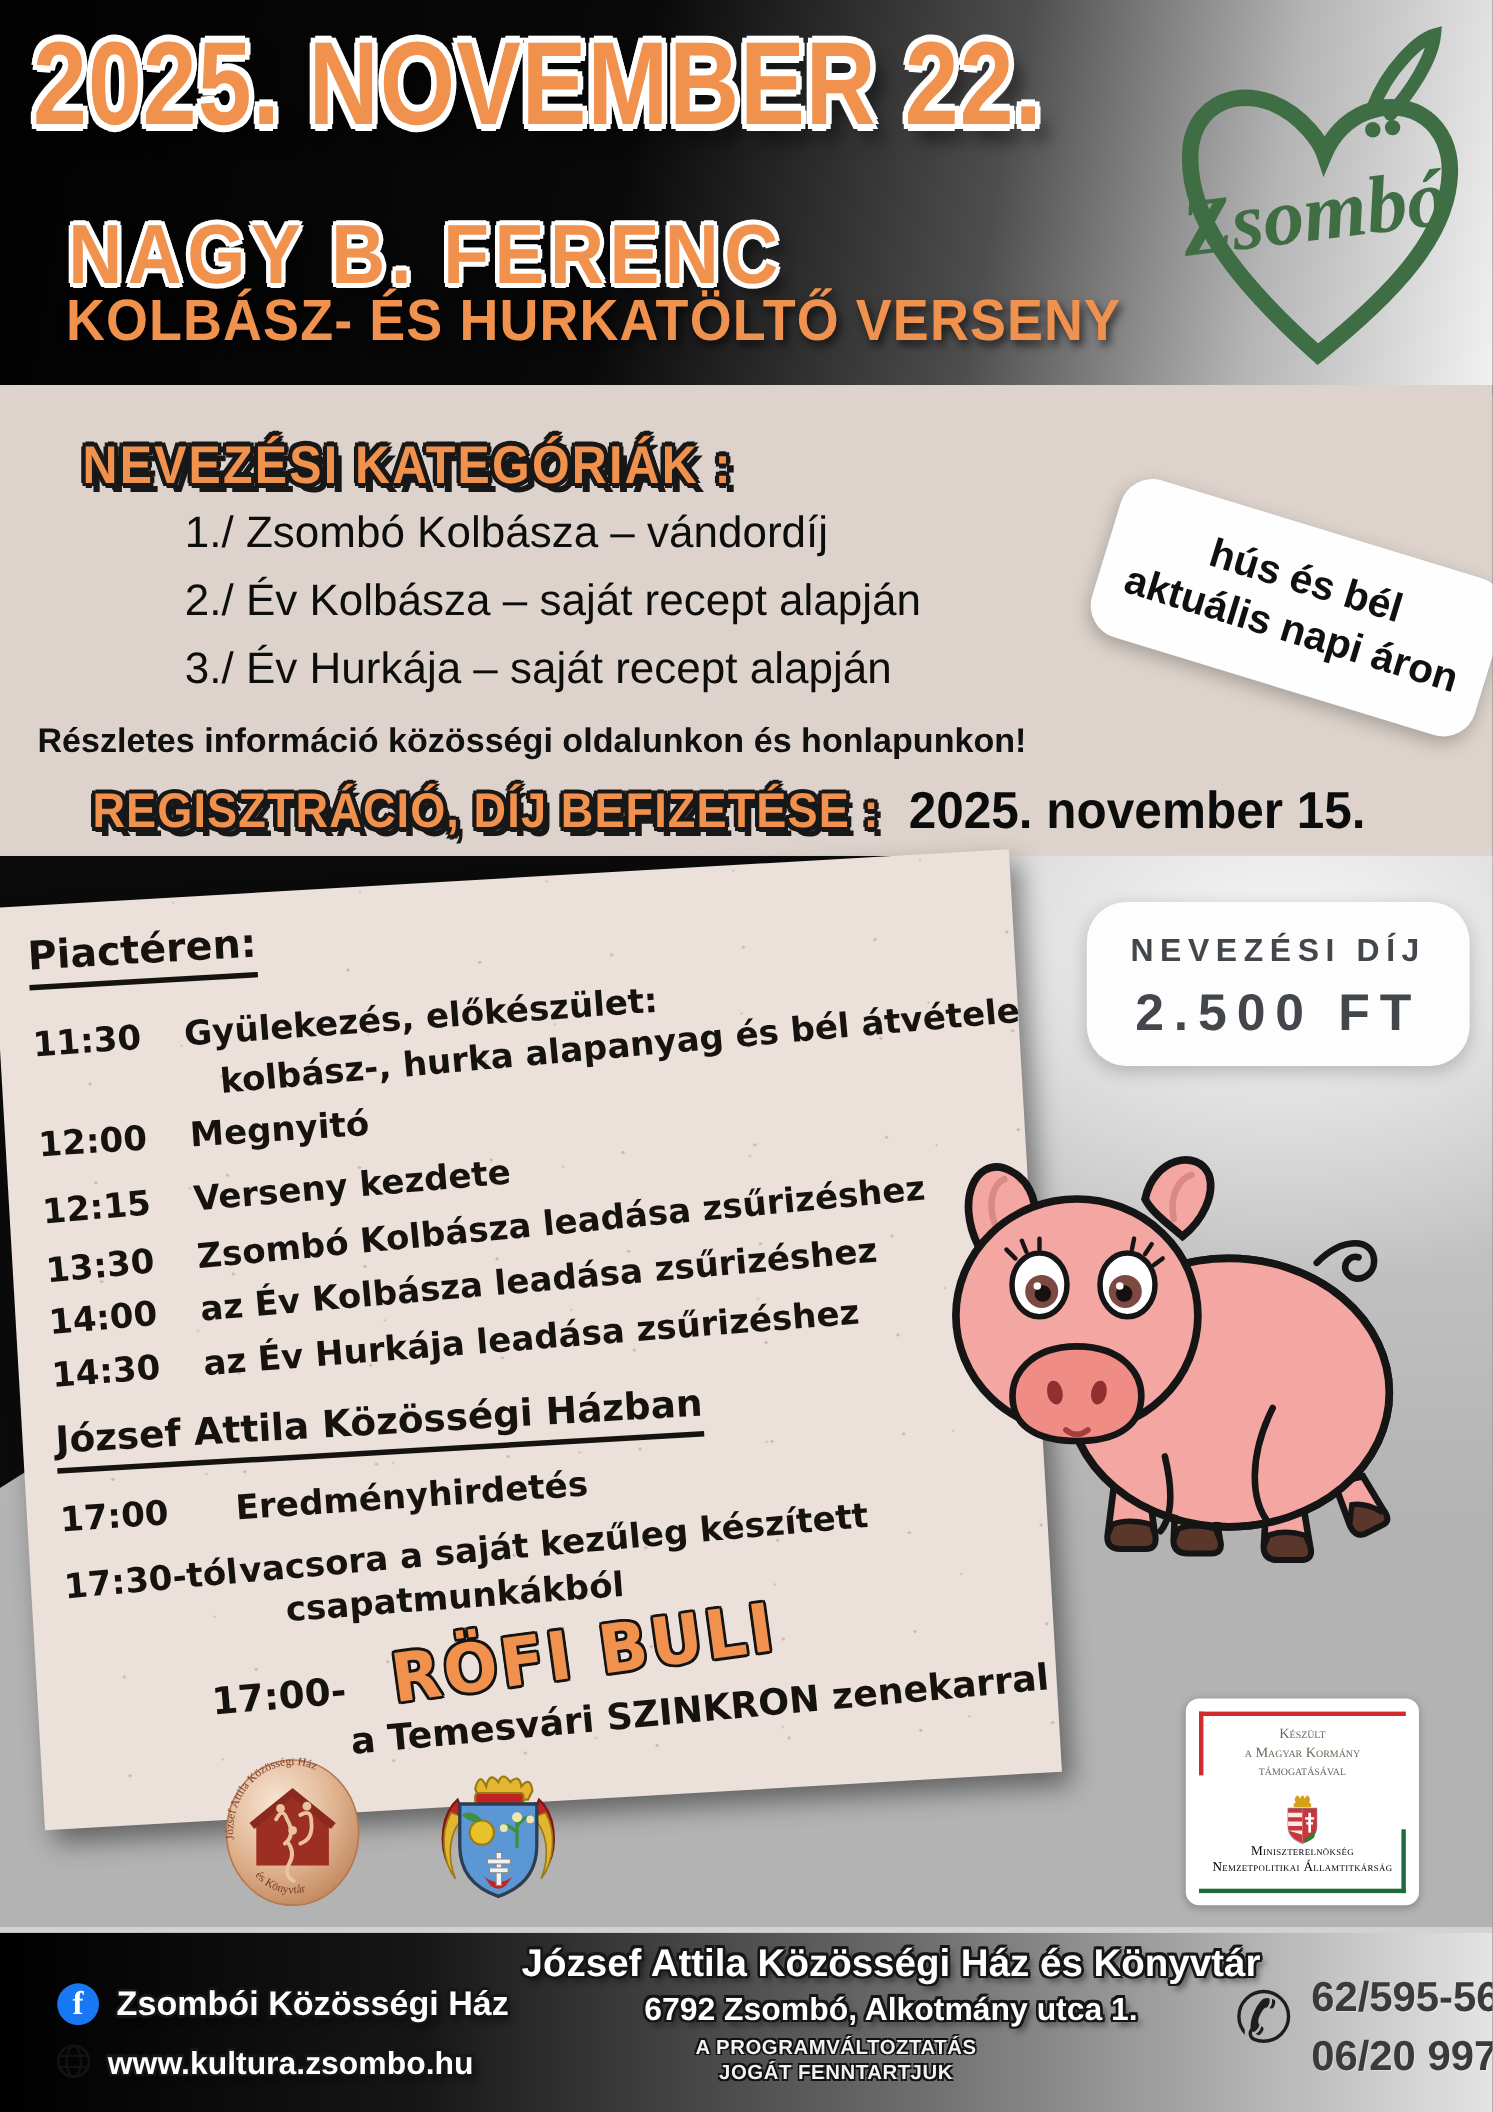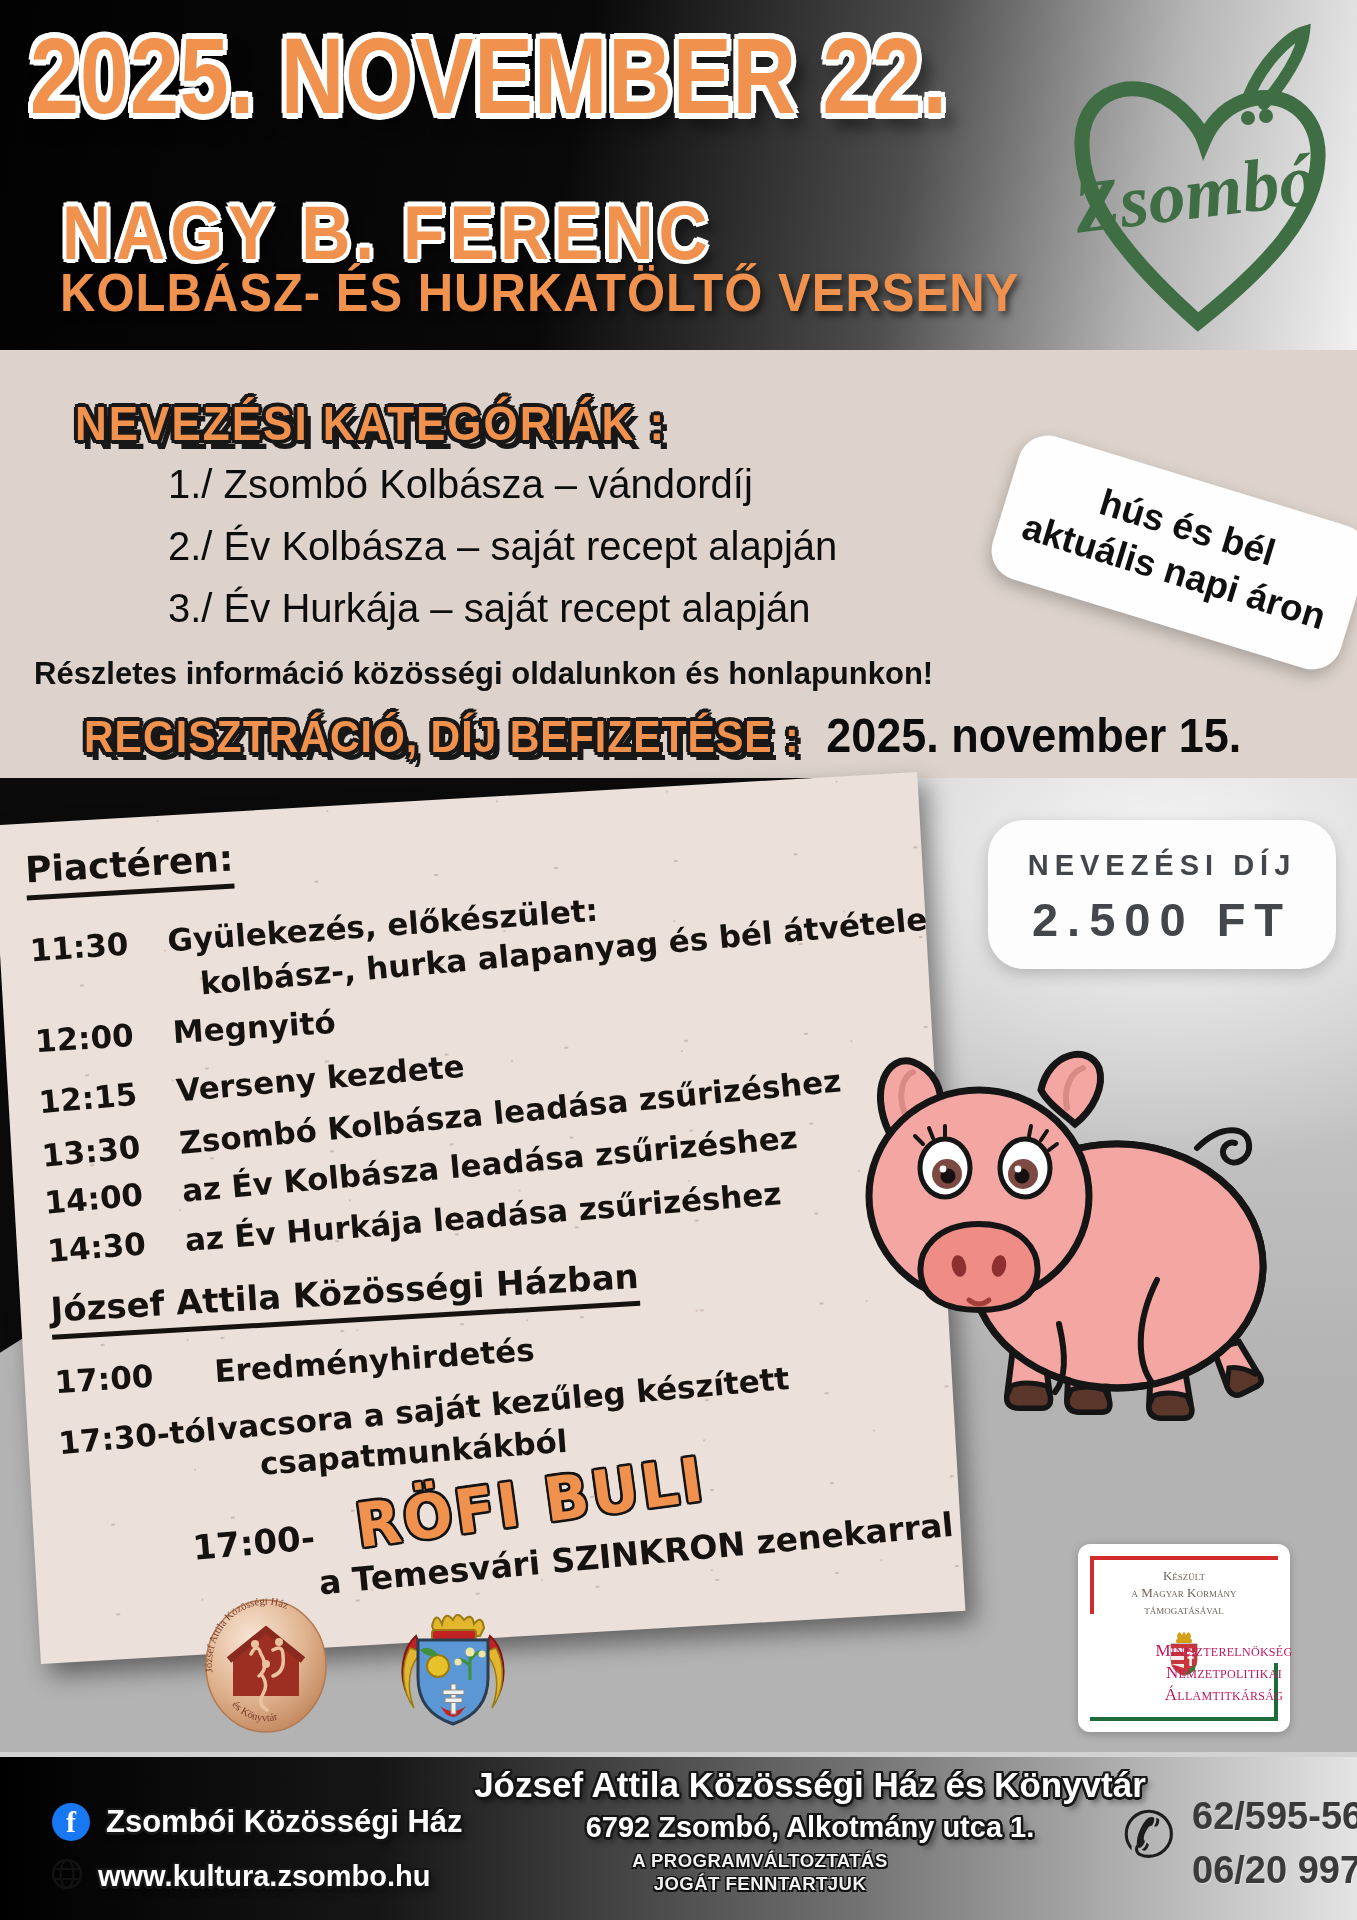--- a/index.html
+++ b/index.html
@@ -106,22 +106,22 @@
   .gov-box{position:absolute;left:1078px;top:766px;width:212px;height:188px;background:#fff;
     box-shadow:0 2px 8px rgba(0,0,0,.25);border-radius:12px;}
   .gov-rt{position:absolute;top:12px;left:12px;right:12px;height:4px;background:#d22b2b;}
   .gov-rl{position:absolute;top:12px;left:12px;width:4px;height:58px;background:#d22b2b;}
   .gov-gb{position:absolute;bottom:11px;left:12px;right:12px;height:4px;background:#1e6b3c;}
   .gov-gr{position:absolute;bottom:11px;right:12px;width:4px;height:58px;background:#1e6b3c;}
   .gov-sup{position:absolute;top:24px;left:0;width:100%;text-align:center;
     font-family:"Liberation Serif",serif;font-variant:small-caps;font-size:13px;
     color:#6e655c;line-height:1.3;}
   .gov-min{position:absolute;bottom:26px;left:0;width:100%;text-align:center;
-    font-family:"Liberation Serif",serif;font-variant:small-caps;font-size:17px;
-    color:#be185d;line-height:1.3;letter-spacing:.3px;margin-left:40px;}
+    font-family:"Liberation Serif",serif;font-variant:small-caps;font-size:12px;
+    color:#000000;line-height:1.3;letter-spacing:.3px;}
   .gov-arms{position:absolute;left:50%;top:84px;transform:translateX(-50%);}
 
   
   .footer{position:absolute;top:1752px;left:0;width:1357px;height:168px;
     border-top:5px solid #d2d2d2;box-sizing:content-box;
     background:linear-gradient(to right,#000 0%,#161616 28%,#6f6f6f 62%,#e4e4e4 100%);}
   .outline-w{color:#fff;font-weight:bold;
     text-shadow:-2px -2px 0 #161616,2px -2px 0 #161616,-2px 2px 0 #161616,2px 2px 0 #161616,
       -2.5px 0 0 #161616,2.5px 0 0 #161616,0 -2.5px 0 #161616,0 2.5px 0 #161616,4px 5px 6px rgba(0,0,0,.55);}
   .f-org{position:absolute;left:320px;top:8px;width:980px;text-align:center;font-size:35px;white-space:nowrap;}

